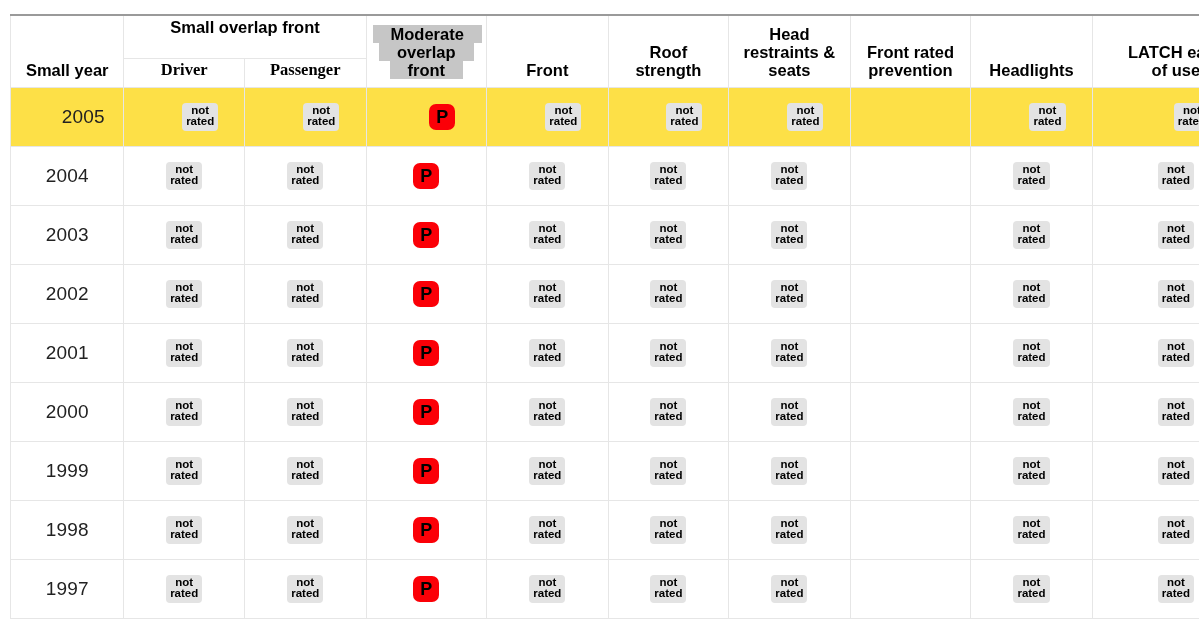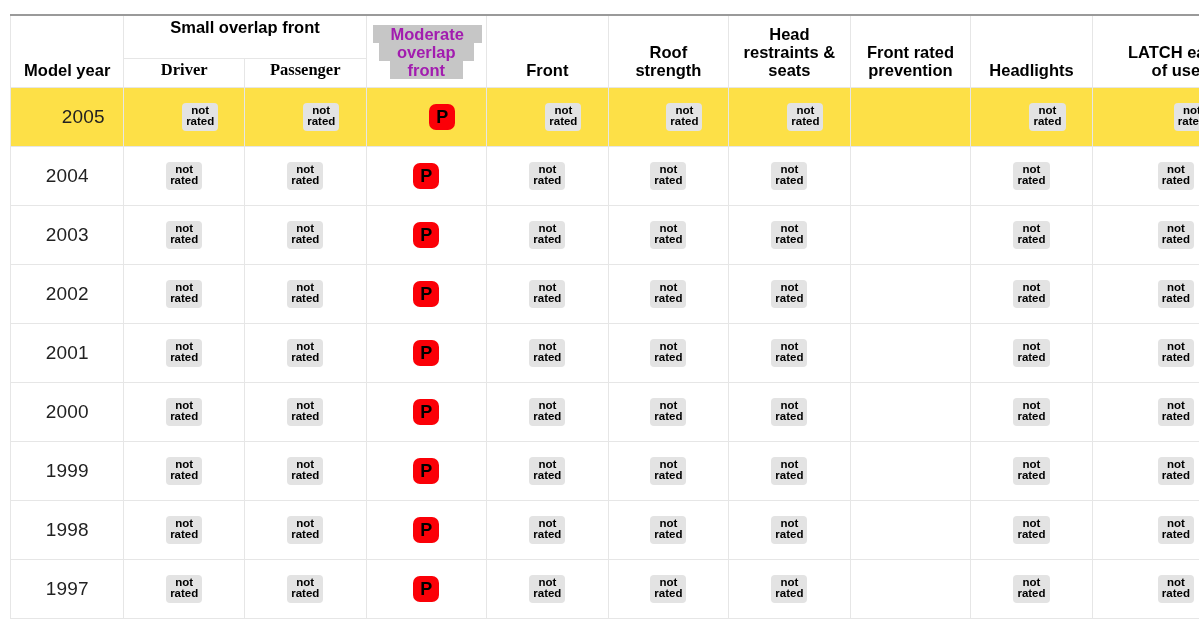--- a/index.html
+++ b/index.html
@@ -49,21 +49,21 @@
   table.ratings thead th.rowspan2 {
     vertical-align: bottom;
   }
   table.ratings thead th.group-head {
     vertical-align: middle;
     padding-bottom: 22px;
   }
 
   .hl-text {
     background: #c6c6c6;
-    color: #a21caf;
+    color: #000000;
     box-decoration-break: clone;
     -webkit-box-decoration-break: clone;
     padding: 0 18px;
   }
 
   
   table.ratings tbody td {
     border: 1px solid #e6e6e6;
     height: 58px;
     text-align: center;
@@ -126,21 +126,21 @@
       <col style="width:120px">
       <col style="width:119px">
       <col style="width:120px">
       <col style="width:119px">
       <col style="width:120px">
       <col style="width:165px">
     </colgroup>
     <thead>
       <tr class="hdr-row-1">
         <th class="rowspan2" rowspan="2">
-          <span>Model year</span>
+          <span>Small year</span>
         </th>
         <th class="group-head" colspan="2">
           <span>Small overlap front</span>
         </th>
         <th class="rowspan2" rowspan="2">
           <span class="hl-text">Moderate</span><br>
           <span class="hl-text">overlap front</span>
         </th>
         <th class="rowspan2" rowspan="2">
           <span>Front</span>

